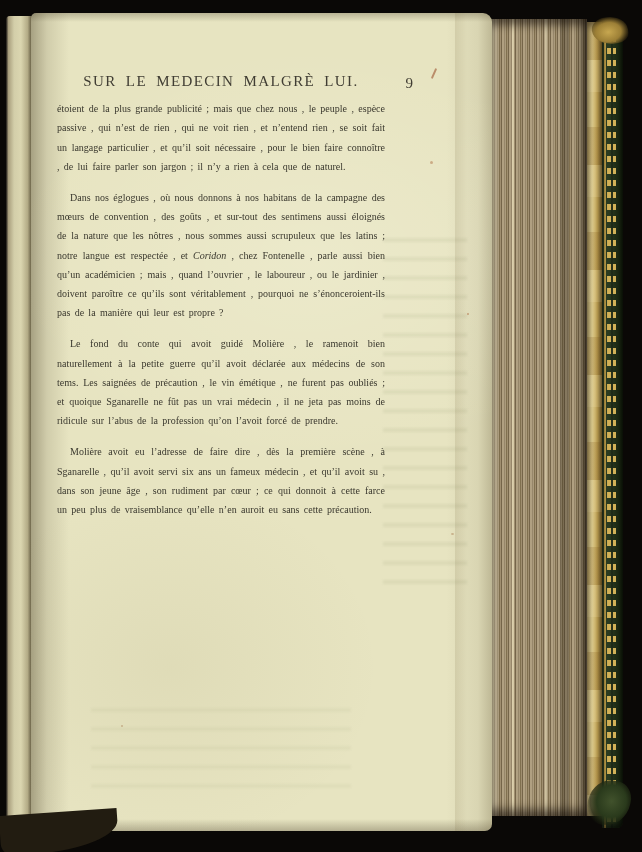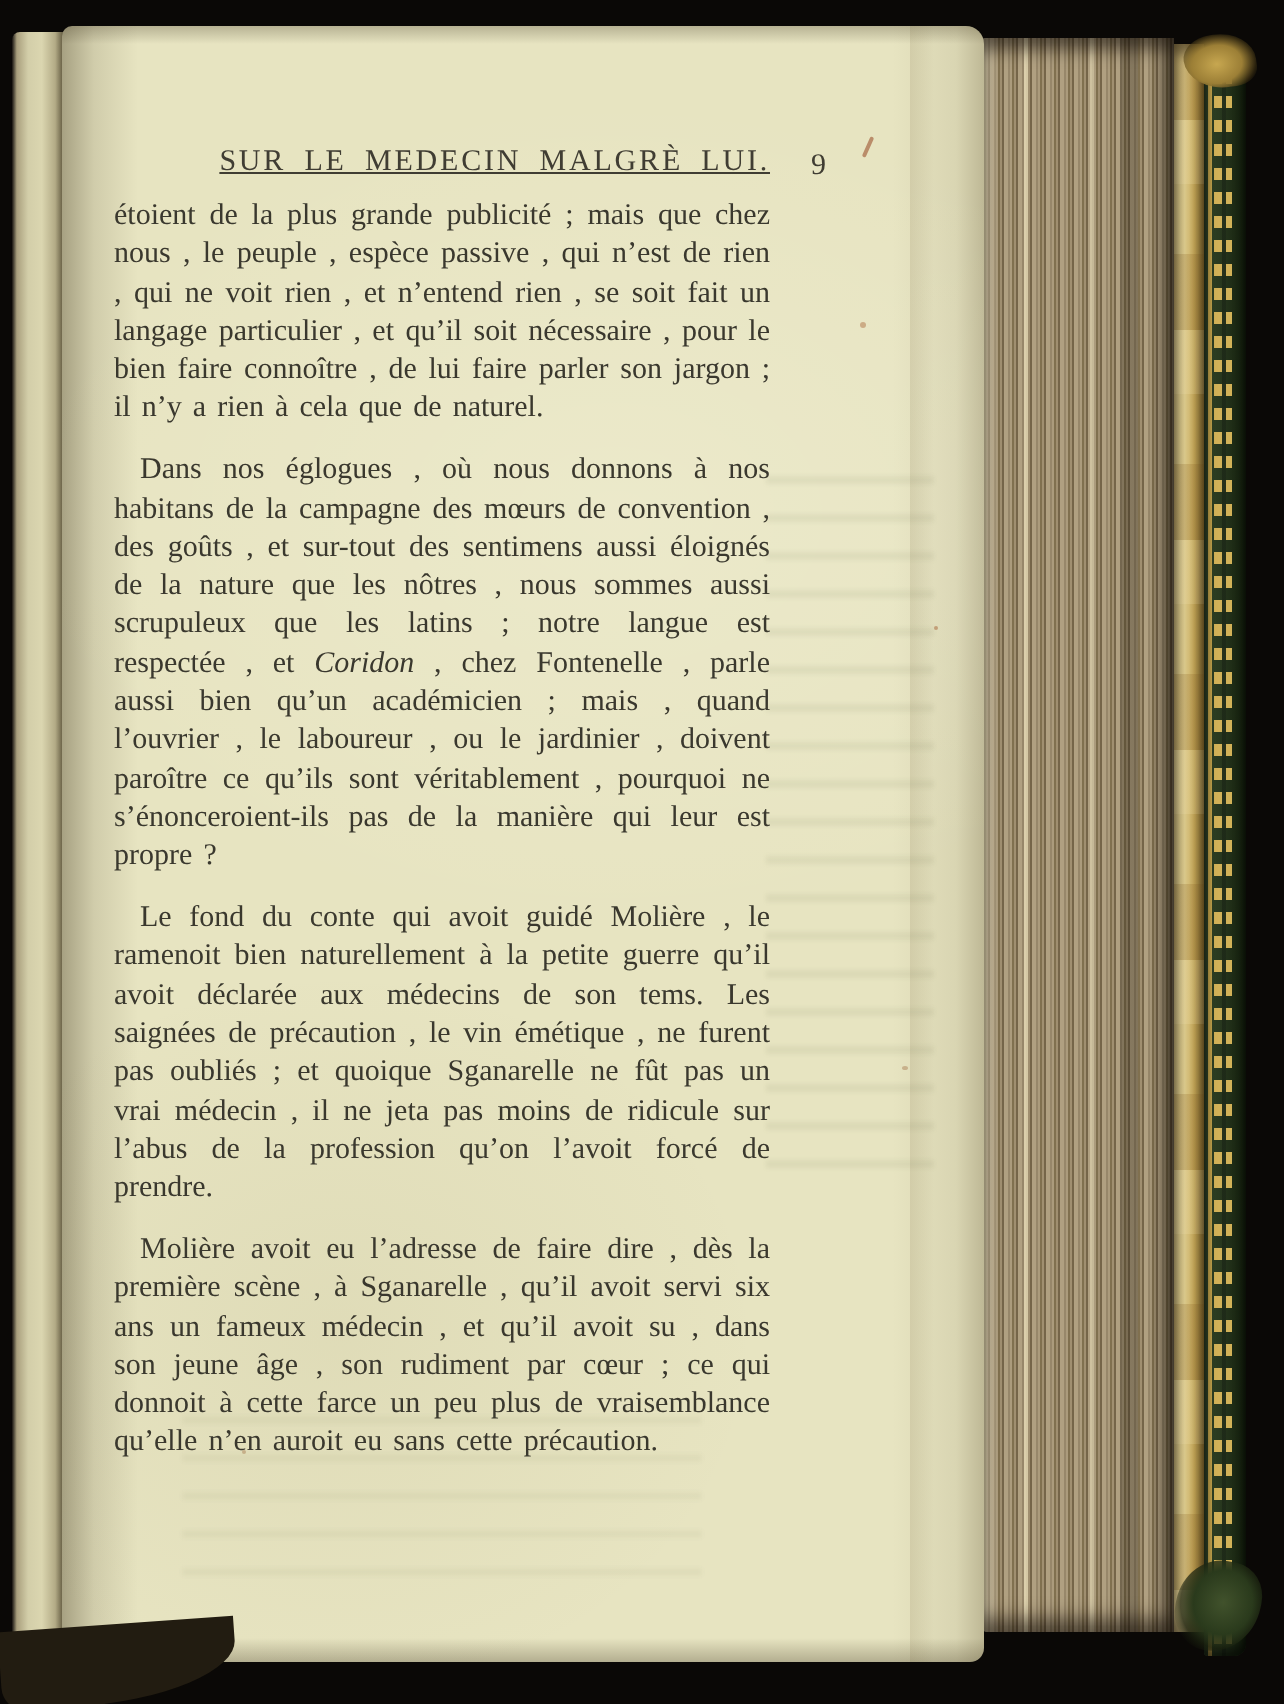--- a/index.html
+++ b/index.html
@@ -48,39 +48,38 @@
   }
 
   .text-col {
     position: absolute;
     left: 26px; top: 60px; width: 328px;
     color: #3b392f;
   }
 
   .running-header {
     position: relative;
-    text-align: right;
+    text-align: center;
     font-size: 15px;
     letter-spacing: 1.4px;
     word-spacing: 4px;
     color: #403d33;
     white-space: nowrap;
-    text-decoration: underline;
   }
   .page-num {
     position: absolute;
     right: -28px; top: 2px;
     font-size: 15px;
     letter-spacing: 0;
   }
 
   .paragraphs { margin-top: 9px; }
   .paragraphs p {
     margin: 11.5px 0 0 0;
-    font-size: 15px;
+    font-size: 10px;
     line-height: 19.3px;
     text-align: justify;
     text-indent: 13px;
     word-spacing: 1.8px;
     hyphens: auto;
     color: #3a382e;
   }
   .paragraphs p:first-child { margin-top: 0; text-indent: 0; }
   .paragraphs em { }
 

